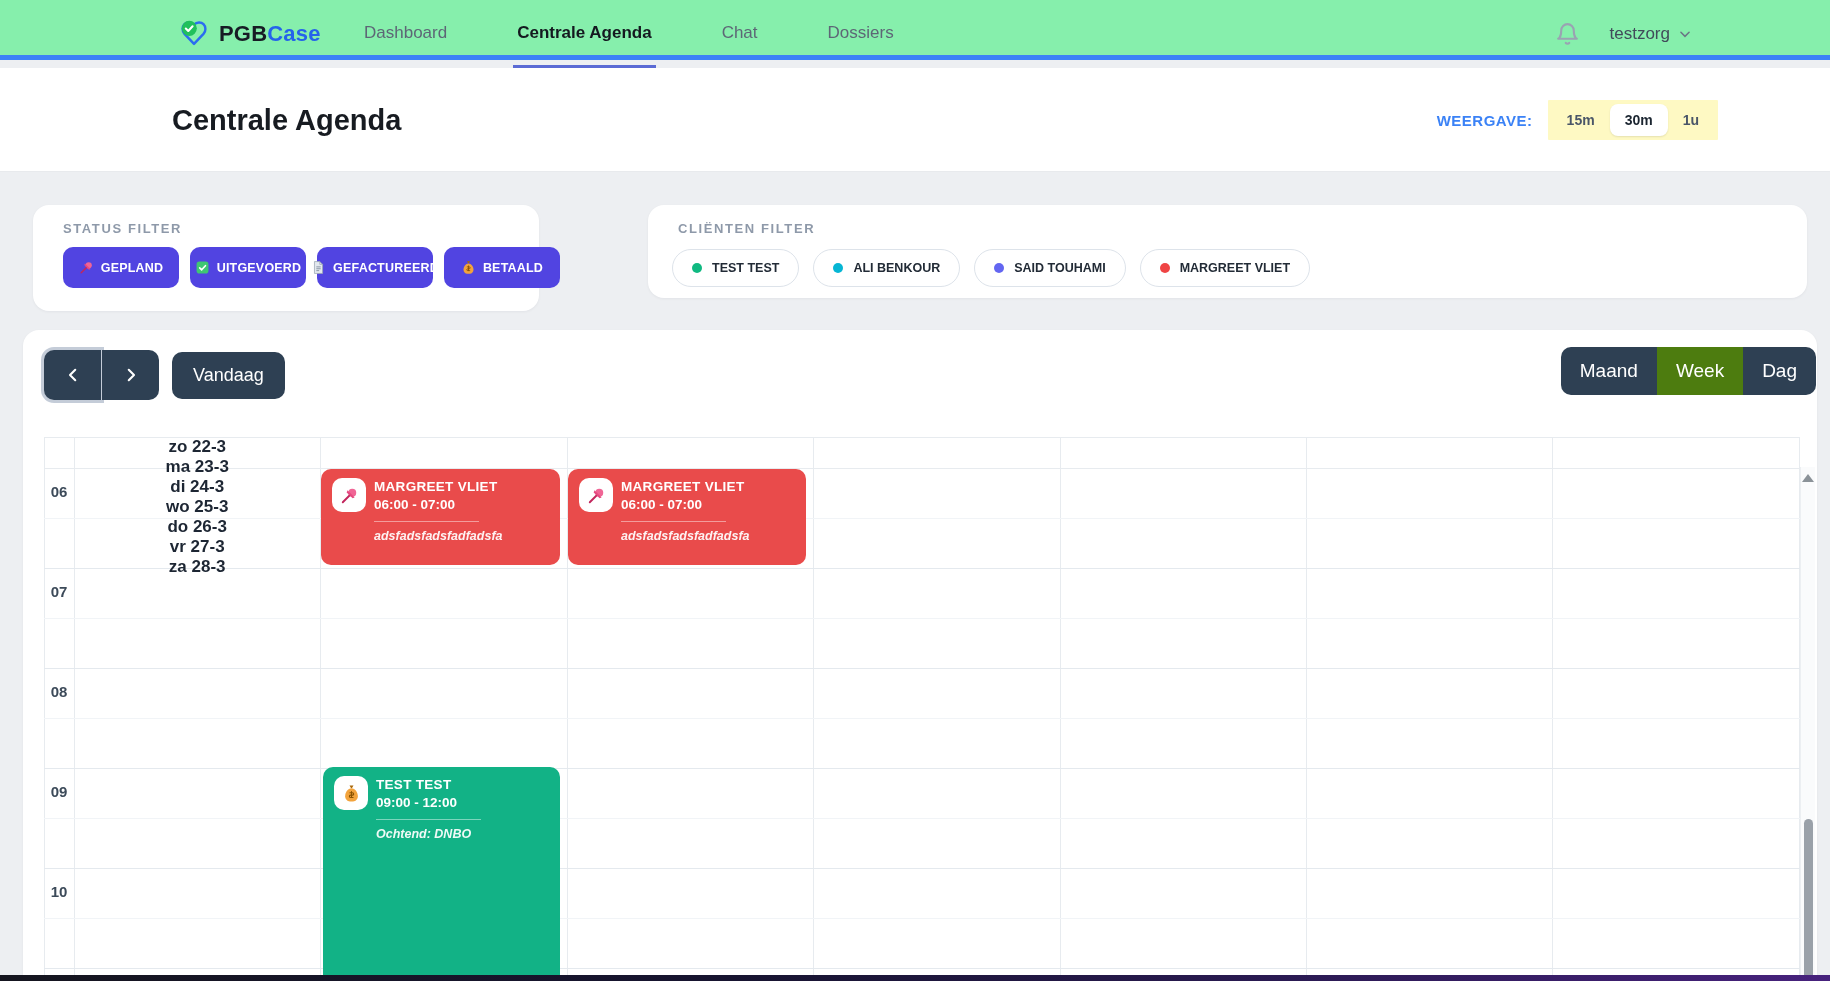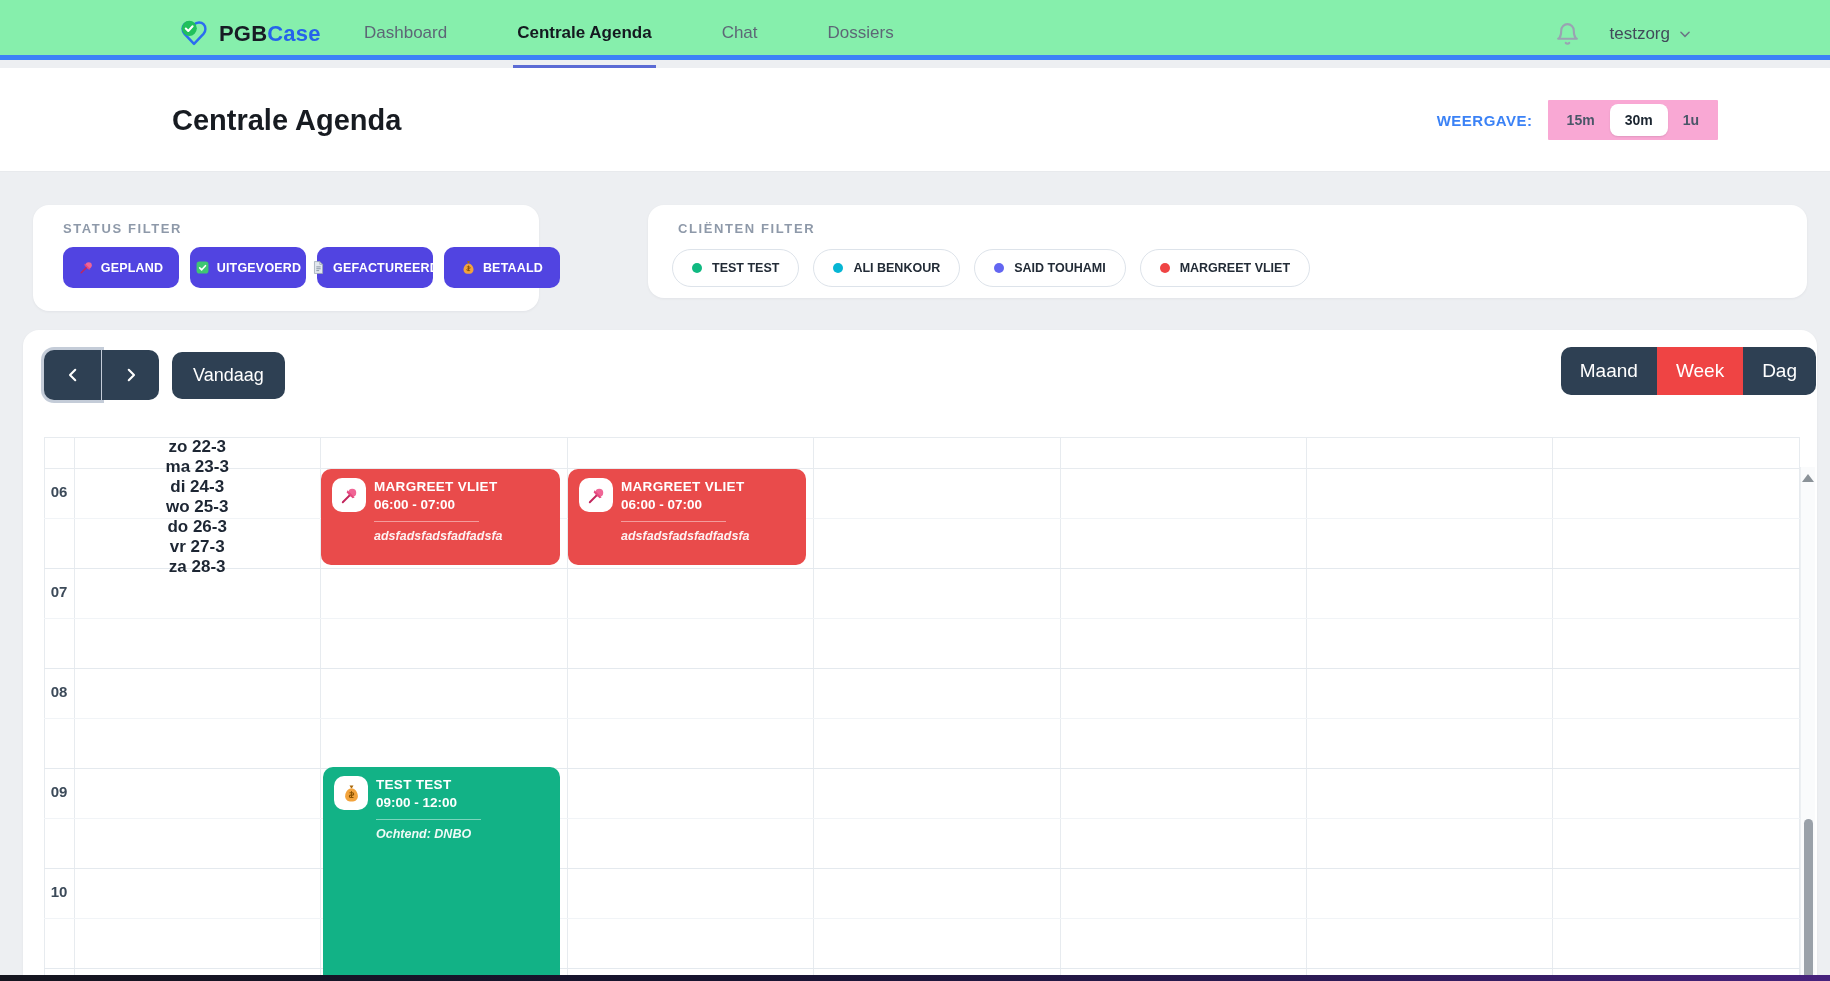--- a/index.html
+++ b/index.html
@@ -21,21 +21,21 @@
   .nav-item { display:flex; align-items:center; height:68px; padding:0 4px; font-size:17px; color:#5d6676; cursor:pointer; border-bottom:3px solid transparent; }
   .nav-item.active { color:#14181f; font-weight:700; border-bottom-color:#5b6bd5; }
   .nav-right { position:absolute; right:138px; top:0; height:68px; display:flex; align-items:center; gap:30px; }
   .bell { cursor:pointer; display:flex; }
   .account { display:flex; align-items:center; gap:8px; cursor:pointer; font-size:17px; color:#414b5a; }
   
   .page-header { position:absolute; top:68px; left:0; right:0; height:104px; background:#fff; border-bottom:1px solid #e8eaed; z-index:5; }
   .page-title { position:absolute; left:172px; top:50%; transform:translateY(-50%); font-size:29px; font-weight:700; color:#171b21; }
   .weergave-row { position:absolute; right:112px; top:0; height:104px; display:flex; align-items:center; gap:15px; }
   .weergave-label { font-size:15px; font-weight:700; color:#3b82f6; letter-spacing:.5px; }
-  .view-toggle { background:#f9a8d4; border-radius:1px; padding:4px; display:flex; }
+  .view-toggle { background:#fef9c3; border-radius:1px; padding:4px; display:flex; }
   .view-opt { padding:8px 15px; font-size:14px; font-weight:700; color:#4a5668; border-radius:8px; cursor:pointer; }
   .view-opt.active { background:#fff; color:#1b2530; box-shadow:0 1px 2px rgba(0,0,0,.10); }
   
   .card { background:#fff; border-radius:16px; box-shadow:0 1px 3px rgba(15,23,42,.05); position:absolute; }
   .status-card { left:33px; top:205px; width:506px; height:106px; }
   .client-card { left:648px; top:205px; width:1159px; height:93px; }
   .filter-title { position:absolute; left:30px; top:16px; font-size:13px; font-weight:700; color:#8e99a9; letter-spacing:1.6px; }
   .status-buttons { position:absolute; left:30px; top:42px; display:flex; gap:11px; }
   .status-btn { width:116px; height:41px; background:#5144e1; color:#fff; border:none; border-radius:10px; display:flex; align-items:center; justify-content:center; gap:7px; font-size:12.5px; font-weight:700; letter-spacing:.2px; cursor:pointer; font-family:inherit; }
   .client-pills { position:absolute; left:24px; top:44px; display:flex; gap:14px; }
@@ -44,21 +44,21 @@
   
   .calendar-card { left:23px; top:330px; width:1794px; height:702px; border-radius:16px 16px 0 0; overflow:hidden; }
   .nav-group { position:absolute; left:21px; top:20px; display:flex; }
   .nav-btn { width:57px; height:50px; background:#2e4053; border:none; color:#fff; display:flex; align-items:center; justify-content:center; cursor:pointer; }
   .nav-btn.prev { border-radius:10px 0 0 10px; box-shadow:0 0 0 3px rgba(148,163,184,.55); }
   .nav-btn.next { border-radius:0 10px 10px 0; margin-left:1px; }
   .today-btn { position:absolute; left:149px; top:22px; height:47px; padding:0 21px; background:#2e4053; color:#fff; border:none; border-radius:10px; font-size:18px; cursor:pointer; font-family:inherit; }
   .cal-title { position:absolute; left:0; right:0; top:18px; text-align:center; font-size:31px; font-weight:700; color:#14171c; }
   .view-switch { position:absolute; right:1px; top:17px; display:flex; border-radius:10px; overflow:hidden; }
   .vs-btn { background:#2e4053; color:#fff; border:none; font-size:19px; padding:13px 19px; cursor:pointer; font-family:inherit; }
-  .vs-btn.active { background:#ef4444; }
+  .vs-btn.active { background:#4d7c0f; }
   
   .grid-lines { position:absolute; left:21px; top:107px; width:1756px; bottom:0; border-top:1px solid #e7ebef; }
   .vline { position:absolute; top:0; bottom:0; width:1px; background:#e7ebef; }
   .header-bottom { position:absolute; top:30px; left:0; right:0; height:1px; background:#e7ebef; }
   .slots { position:absolute; top:31px; left:0; right:0; bottom:0;
     background-image:
       repeating-linear-gradient(to bottom, transparent 0 99px, #e4e9ee 99px 100px),
       repeating-linear-gradient(to bottom, transparent 0 49px, #f1f4f7 49px 50px);
   }
   .day-labels { position:absolute; left:51px; top:107px; height:26px; display:flex;flex-direction:column; }

